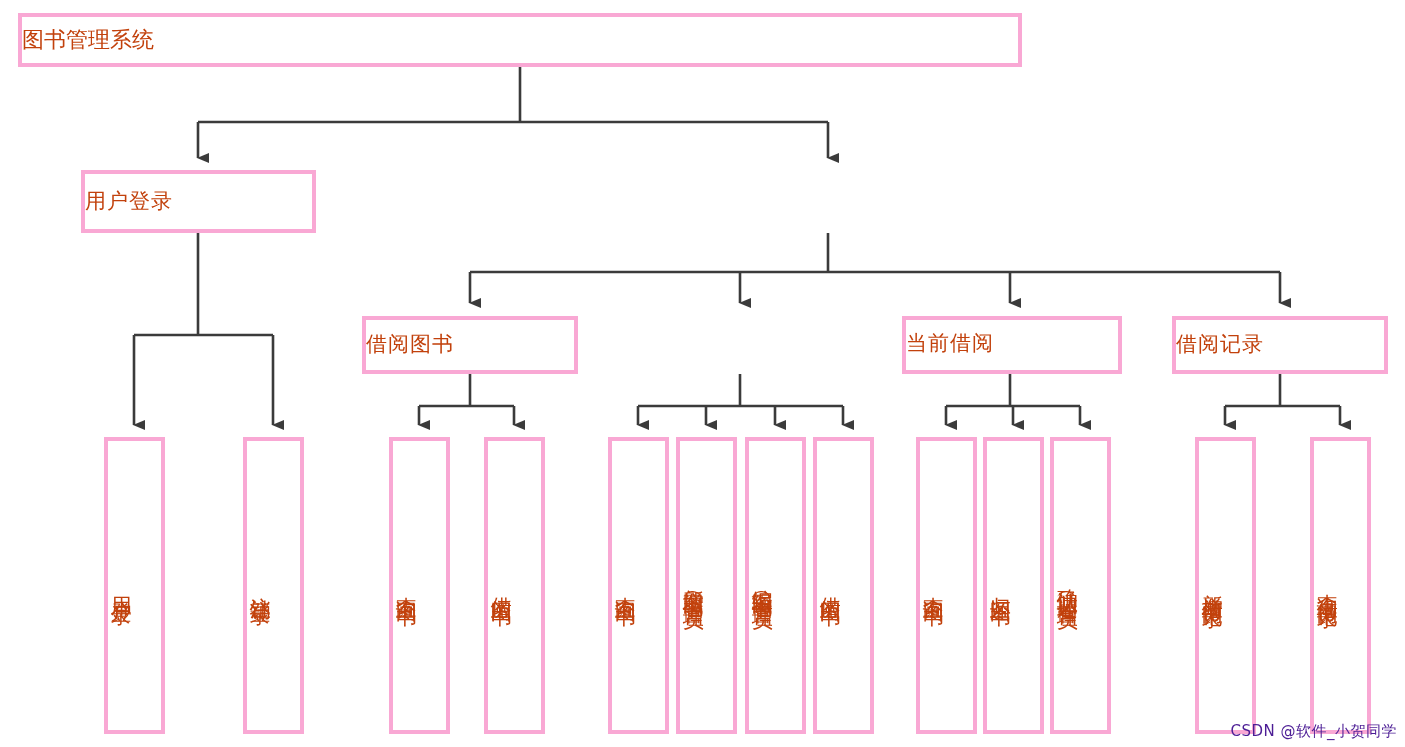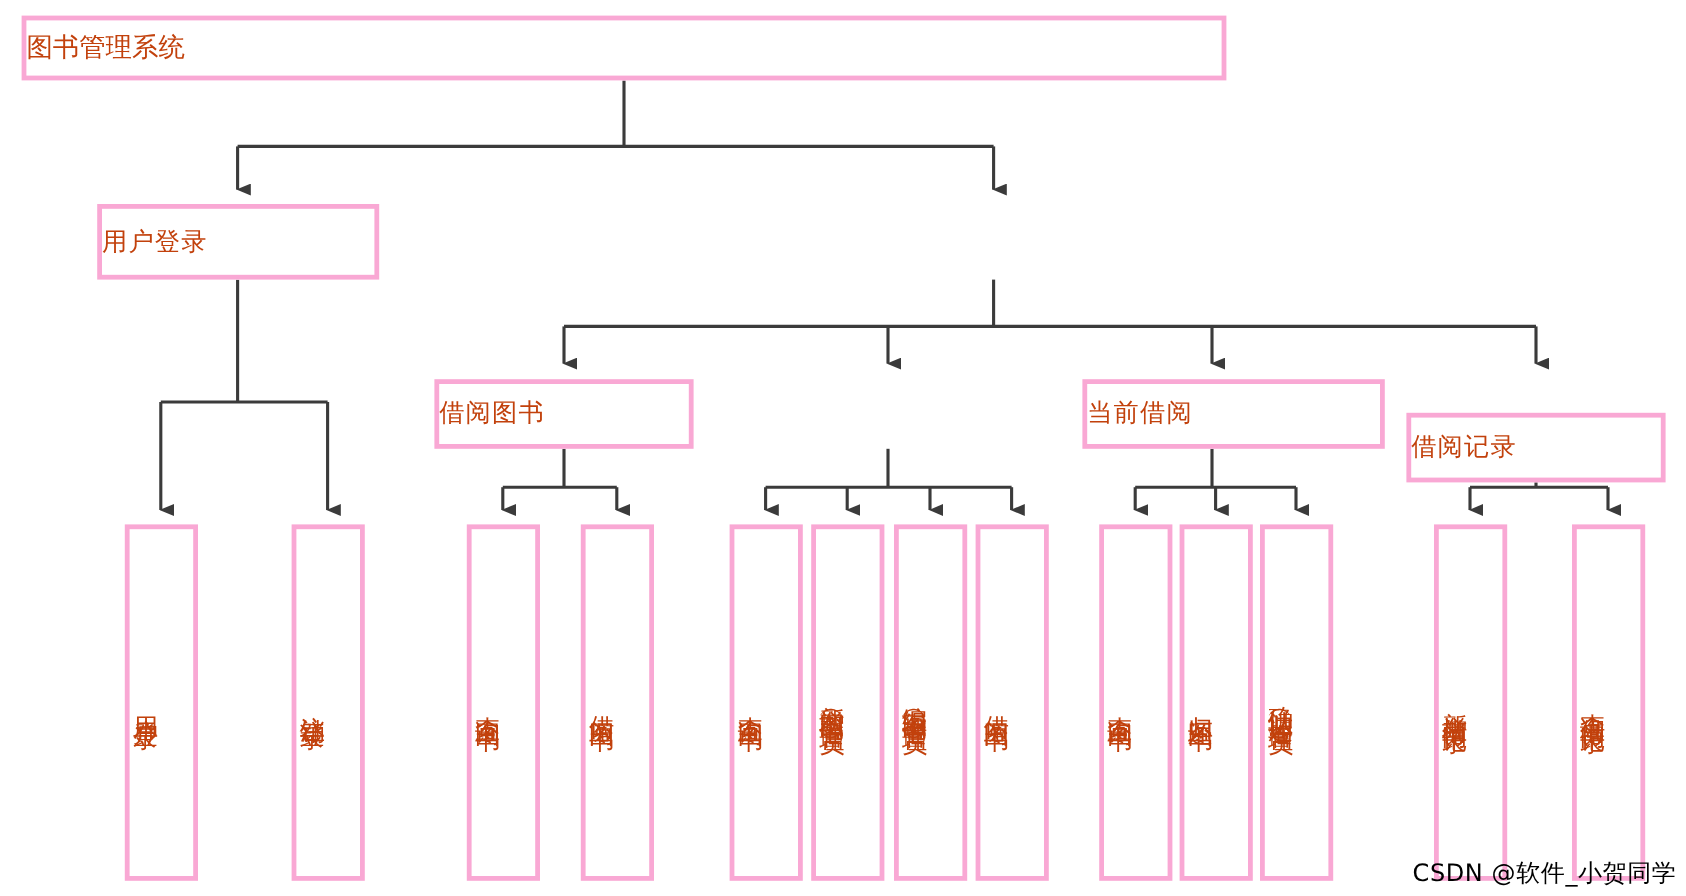--- a/index.html
+++ b/index.html
@@ -7,21 +7,21 @@
   body{font-family:"DejaVu Sans","Liberation Sans",sans-serif;}
   #stage{position:relative;width:1405px;height:747px;background:#ffffff;overflow:hidden;}
   #wires{position:absolute;left:0;top:0;width:1405px;height:747px;pointer-events:none;}
   .node{position:absolute;box-sizing:border-box;background:#ffffff;border:4px solid #f9a8d4;
         display:flex;align-items:center;justify-content:flex-start;color:#c2410c;}
   .node.h{font-size:21px;letter-spacing:1px;line-height:1.2;}
   .node.root{font-size:22px;}
   .node.v{font-size:21px;line-height:1.25;}
   .vtext{writing-mode:vertical-rl;text-orientation:upright;letter-spacing:3px;
          white-space:nowrap;display:block;}
-  .watermark{position:absolute;right:8px;bottom:6px;color:#000000;font-size:20px;
+  .watermark{position:absolute;right:8px;bottom:6px;color:#4c1d95;font-size:15px;
              letter-spacing:.5px;white-space:nowrap;margin-top:23px;}
 </style>
 </head>
 <body>
 
 <div id="stage">
 
   <svg id="wires" viewBox="0 0 1405 747" xmlns="http://www.w3.org/2000/svg">
     <defs>
       <marker id="ah" markerWidth="10" markerHeight="12" refX="5" refY="11" orient="auto" markerUnits="userSpaceOnUse">
@@ -77,24 +77,24 @@
     <span>图书管理系统</span>
   </div>
 
   <div class="node h" style="left:81px;top:170px;width:235px;height:63px;">
     <span>用户登录</span>
   </div>
 
   <div class="node h" style="left:362px;top:316px;width:216px;height:58px;">
     <span>借阅图书</span>
   </div>
-  <div class="node h" style="left:902px;top:316px;width:252px;height:58px;">
+  <div class="node h" style="left:902px;top:316px;width:220px;height:58px;font-family:Liberation Mono, monospace;">
     <span>当前借阅</span>
   </div>
-  <div class="node h" style="left:1172px;top:316px;width:216px;height:58px;margin-top:28px;">
+  <div class="node h" style="left:1172px;top:316px;width:216px;height:58px;">
     <span>借阅记录</span>
   </div>
 
   <div class="node v" style="left:104px;top:437px;width:61px;height:297px;">
     <span class="vtext">用户登录</span>
   </div>
   <div class="node v" style="left:243px;top:437px;width:61px;height:297px;">
     <span class="vtext">注销登录</span>
   </div>
 

